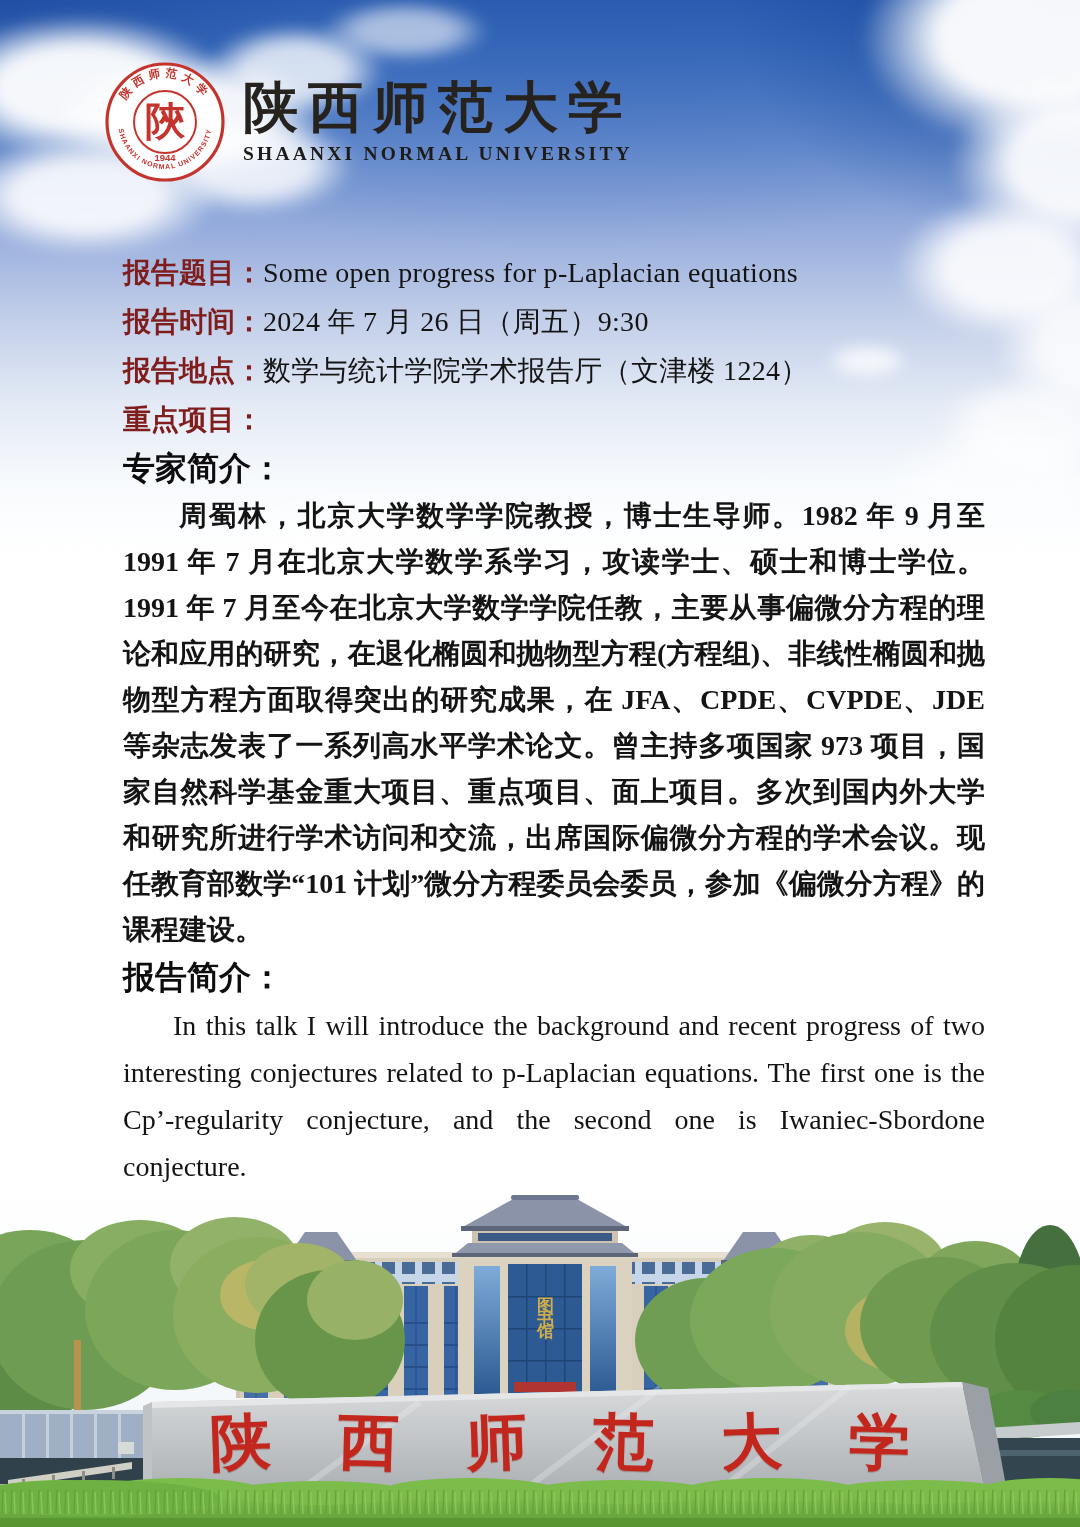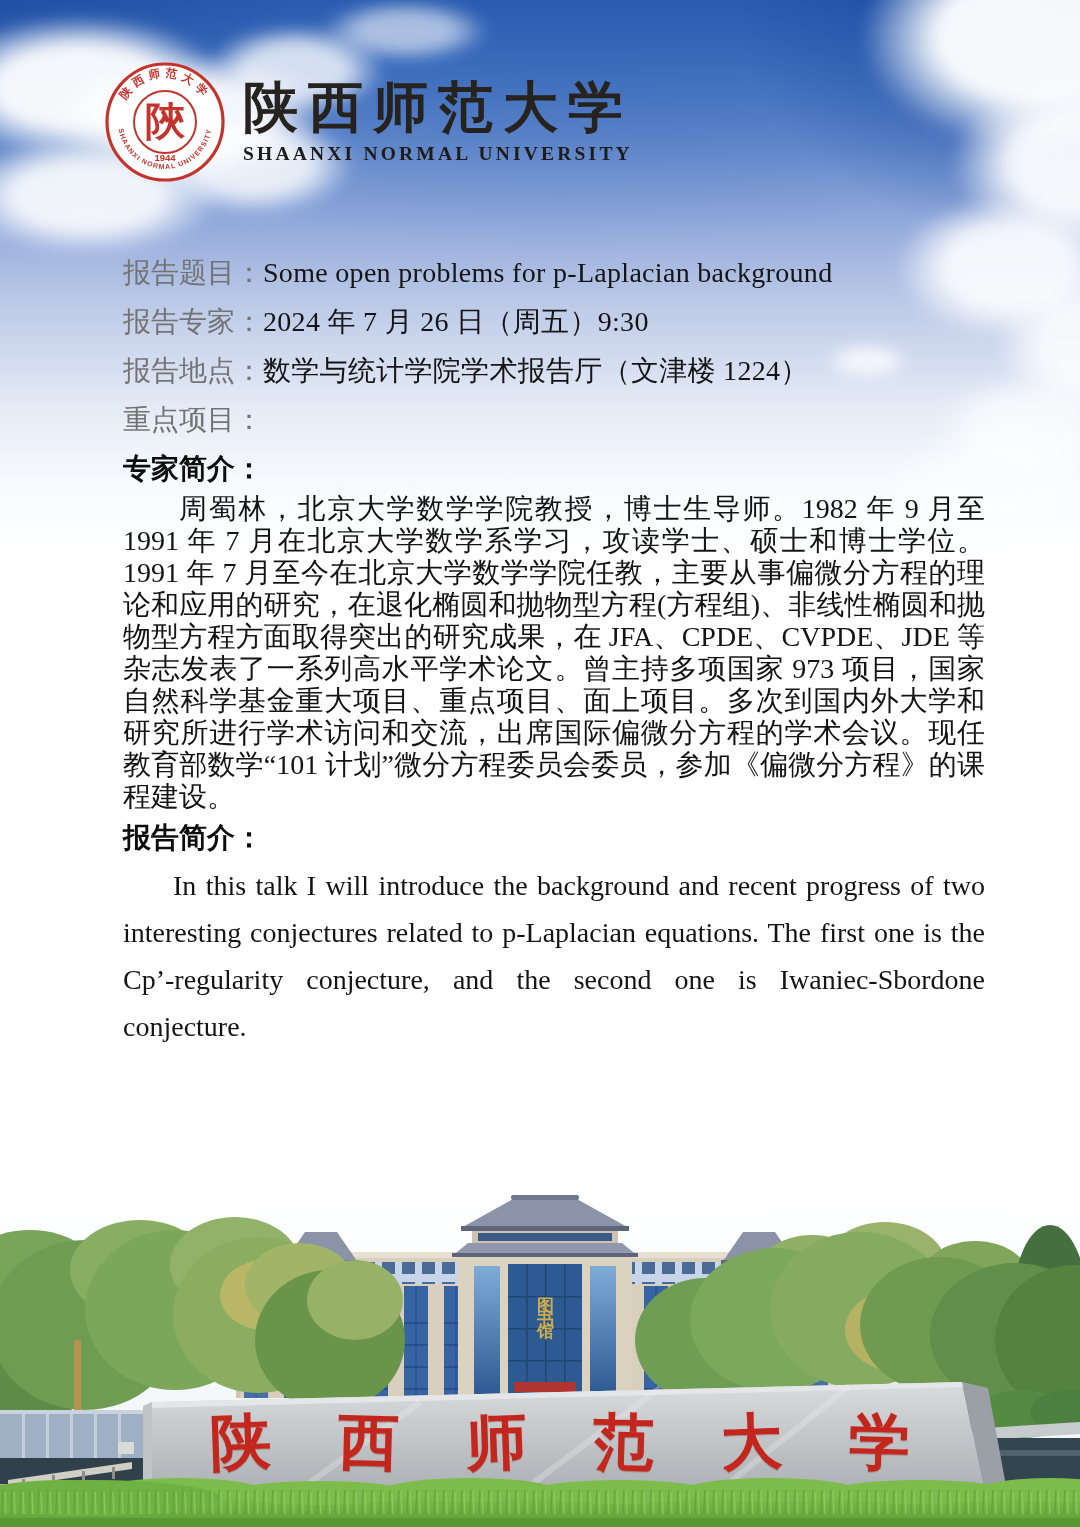--- a/index.html
+++ b/index.html
@@ -21,28 +21,28 @@
   .brand{position:absolute;left:103px;top:60px;display:flex;align-items:center;gap:16px;z-index:4;}
   .seal{width:124px;height:124px;}
   .brand-cn{font-size:55px;font-weight:bold;letter-spacing:10px;color:#26221e;line-height:1.05;
             font-family:"Liberation Serif",serif;}
   .brand-en{font-size:19.5px;font-weight:bold;letter-spacing:3.2px;color:#1d1c1a;margin-top:7px;
             font-family:"Liberation Serif",serif;}
 
   
   .content{position:absolute;left:123px;top:248px;width:862px;z-index:5;color:#121212;}
   .row{display:flex;align-items:baseline;height:49px;line-height:49px;}
-  .lbl{font-family:"Liberation Sans",sans-serif;font-weight:normal;font-size:28px;
-       flex:0 0 132px;white-space:nowrap;color:#737373;}
+  .lbl{font-family:"Liberation Sans",sans-serif;font-weight:bold;font-size:28px;
+       flex:0 0 132px;white-space:nowrap;color:#7f1d1d;}
   .val{font-size:28px;font-family:"Liberation Serif",serif;color:#141414;letter-spacing:.3px;
        white-space:nowrap;}
-  .sec{font-family:"Liberation Sans",sans-serif;font-weight:bold;font-size:28px;
+  .sec{font-family:"Liberation Sans",sans-serif;font-weight:bold;font-size:32px;
        height:49px;line-height:49px;color:#0d0d0d;}
   .para{margin:0;font-size:28px;text-align:justify;color:#141414;}
-  .para.cjk{line-height:32px;text-indent:56px;}
+  .para.cjk{line-height:46px;text-indent:56px;font-weight:bold;}
   .para.en{line-height:47px;text-indent:50px;word-spacing:1.5px;}
 
   
   .photo{position:absolute;left:0;top:1190px;width:1080px;height:337px;overflow:hidden;z-index:2;}
   .photo svg{position:absolute;left:0;top:0;}
   .wall-text{position:absolute;left:210px;top:222px;width:700px;display:flex;
              justify-content:space-between;z-index:3;}
   .wall-text span{font-size:61px;font-weight:bold;color:#c3261c;line-height:1;
                   font-family:"Liberation Serif",serif;text-shadow:0 1px 1px rgba(120,20,10,.35);}
   .wall-text span:nth-child(odd){transform:rotate(-2deg);}
@@ -94,24 +94,24 @@
     </svg>
     <div class="brand-text">
       <div class="brand-cn">陕西师范大学</div>
       <div class="brand-en">SHAANXI NORMAL UNIVERSITY</div>
     </div>
   </div>
 
   <div class="content">
     <div class="row">
       <span class="lbl">报告题目：</span>
-      <span class="val">Some open problems for p-Laplacian background</span>
+      <span class="val">Some open progress for p-Laplacian equations</span>
     </div>
     <div class="row">
-      <span class="lbl">报告专家：</span>
+      <span class="lbl">报告时间：</span>
       <span class="val">2024 年 7 月 26 日（周五）9:30</span>
     </div>
     <div class="row">
       <span class="lbl">报告地点：</span>
       <span class="val">数学与统计学院学术报告厅（文津楼 1224）</span>
     </div>
     <div class="row">
       <span class="lbl">重点项目：</span>
     </div>
 

